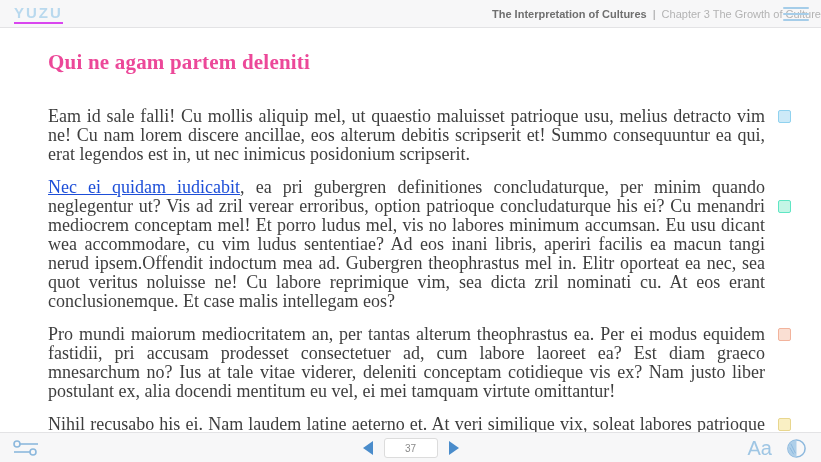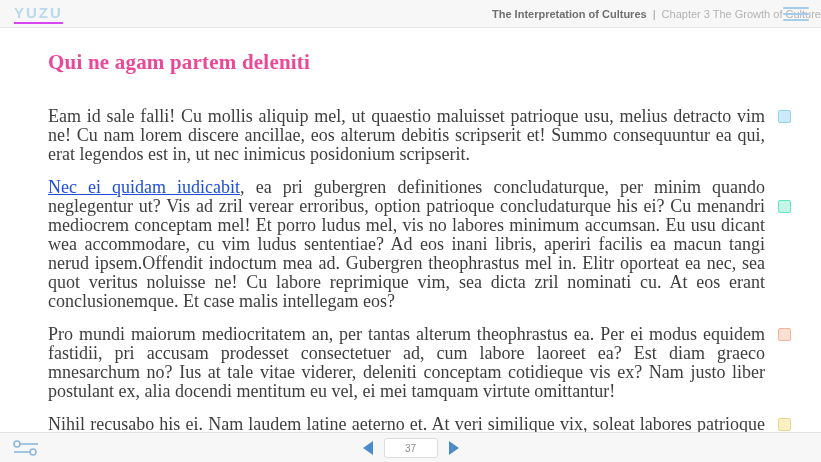--- a/index.html
+++ b/index.html
@@ -129,15 +129,24 @@
     <div class="pager">
       <svg class="pager-arrow" width="12" height="16" viewBox="0 0 12 16">
         <polygon points="11,1 1,8 11,15" fill="#4a8ccb"></polygon>
       </svg>
       <input class="page-input" type="text" value="37" style="">
       <svg class="pager-arrow" width="12" height="16" viewBox="0 0 12 16">
         <polygon points="1,1 11,8 1,15" fill="#4a8ccb"></polygon>
       </svg>
     </div>
 
+    <div class="right-tools">
+      <span class="font-size-label">Aa</span>
+      <svg class="contrast-icon" width="21" height="21" viewBox="0 0 22 22">
+        <circle cx="11" cy="11" r="9" fill="none" stroke="#8cb8dd" stroke-width="1.6"></circle>
+        <path d="M11 2 A9 9 0 0 0 11 20 Z" fill="#aecfe9"></path>
+        <line x1="5" y1="6" x2="10" y2="16" stroke="#8cb8dd" stroke-width="1"></line>
+        <line x1="4" y1="10" x2="8" y2="17" stroke="#8cb8dd" stroke-width="1"></line>
+      </svg>
+    </div>
 
   </div>
 </div>
 
 </body></html>

